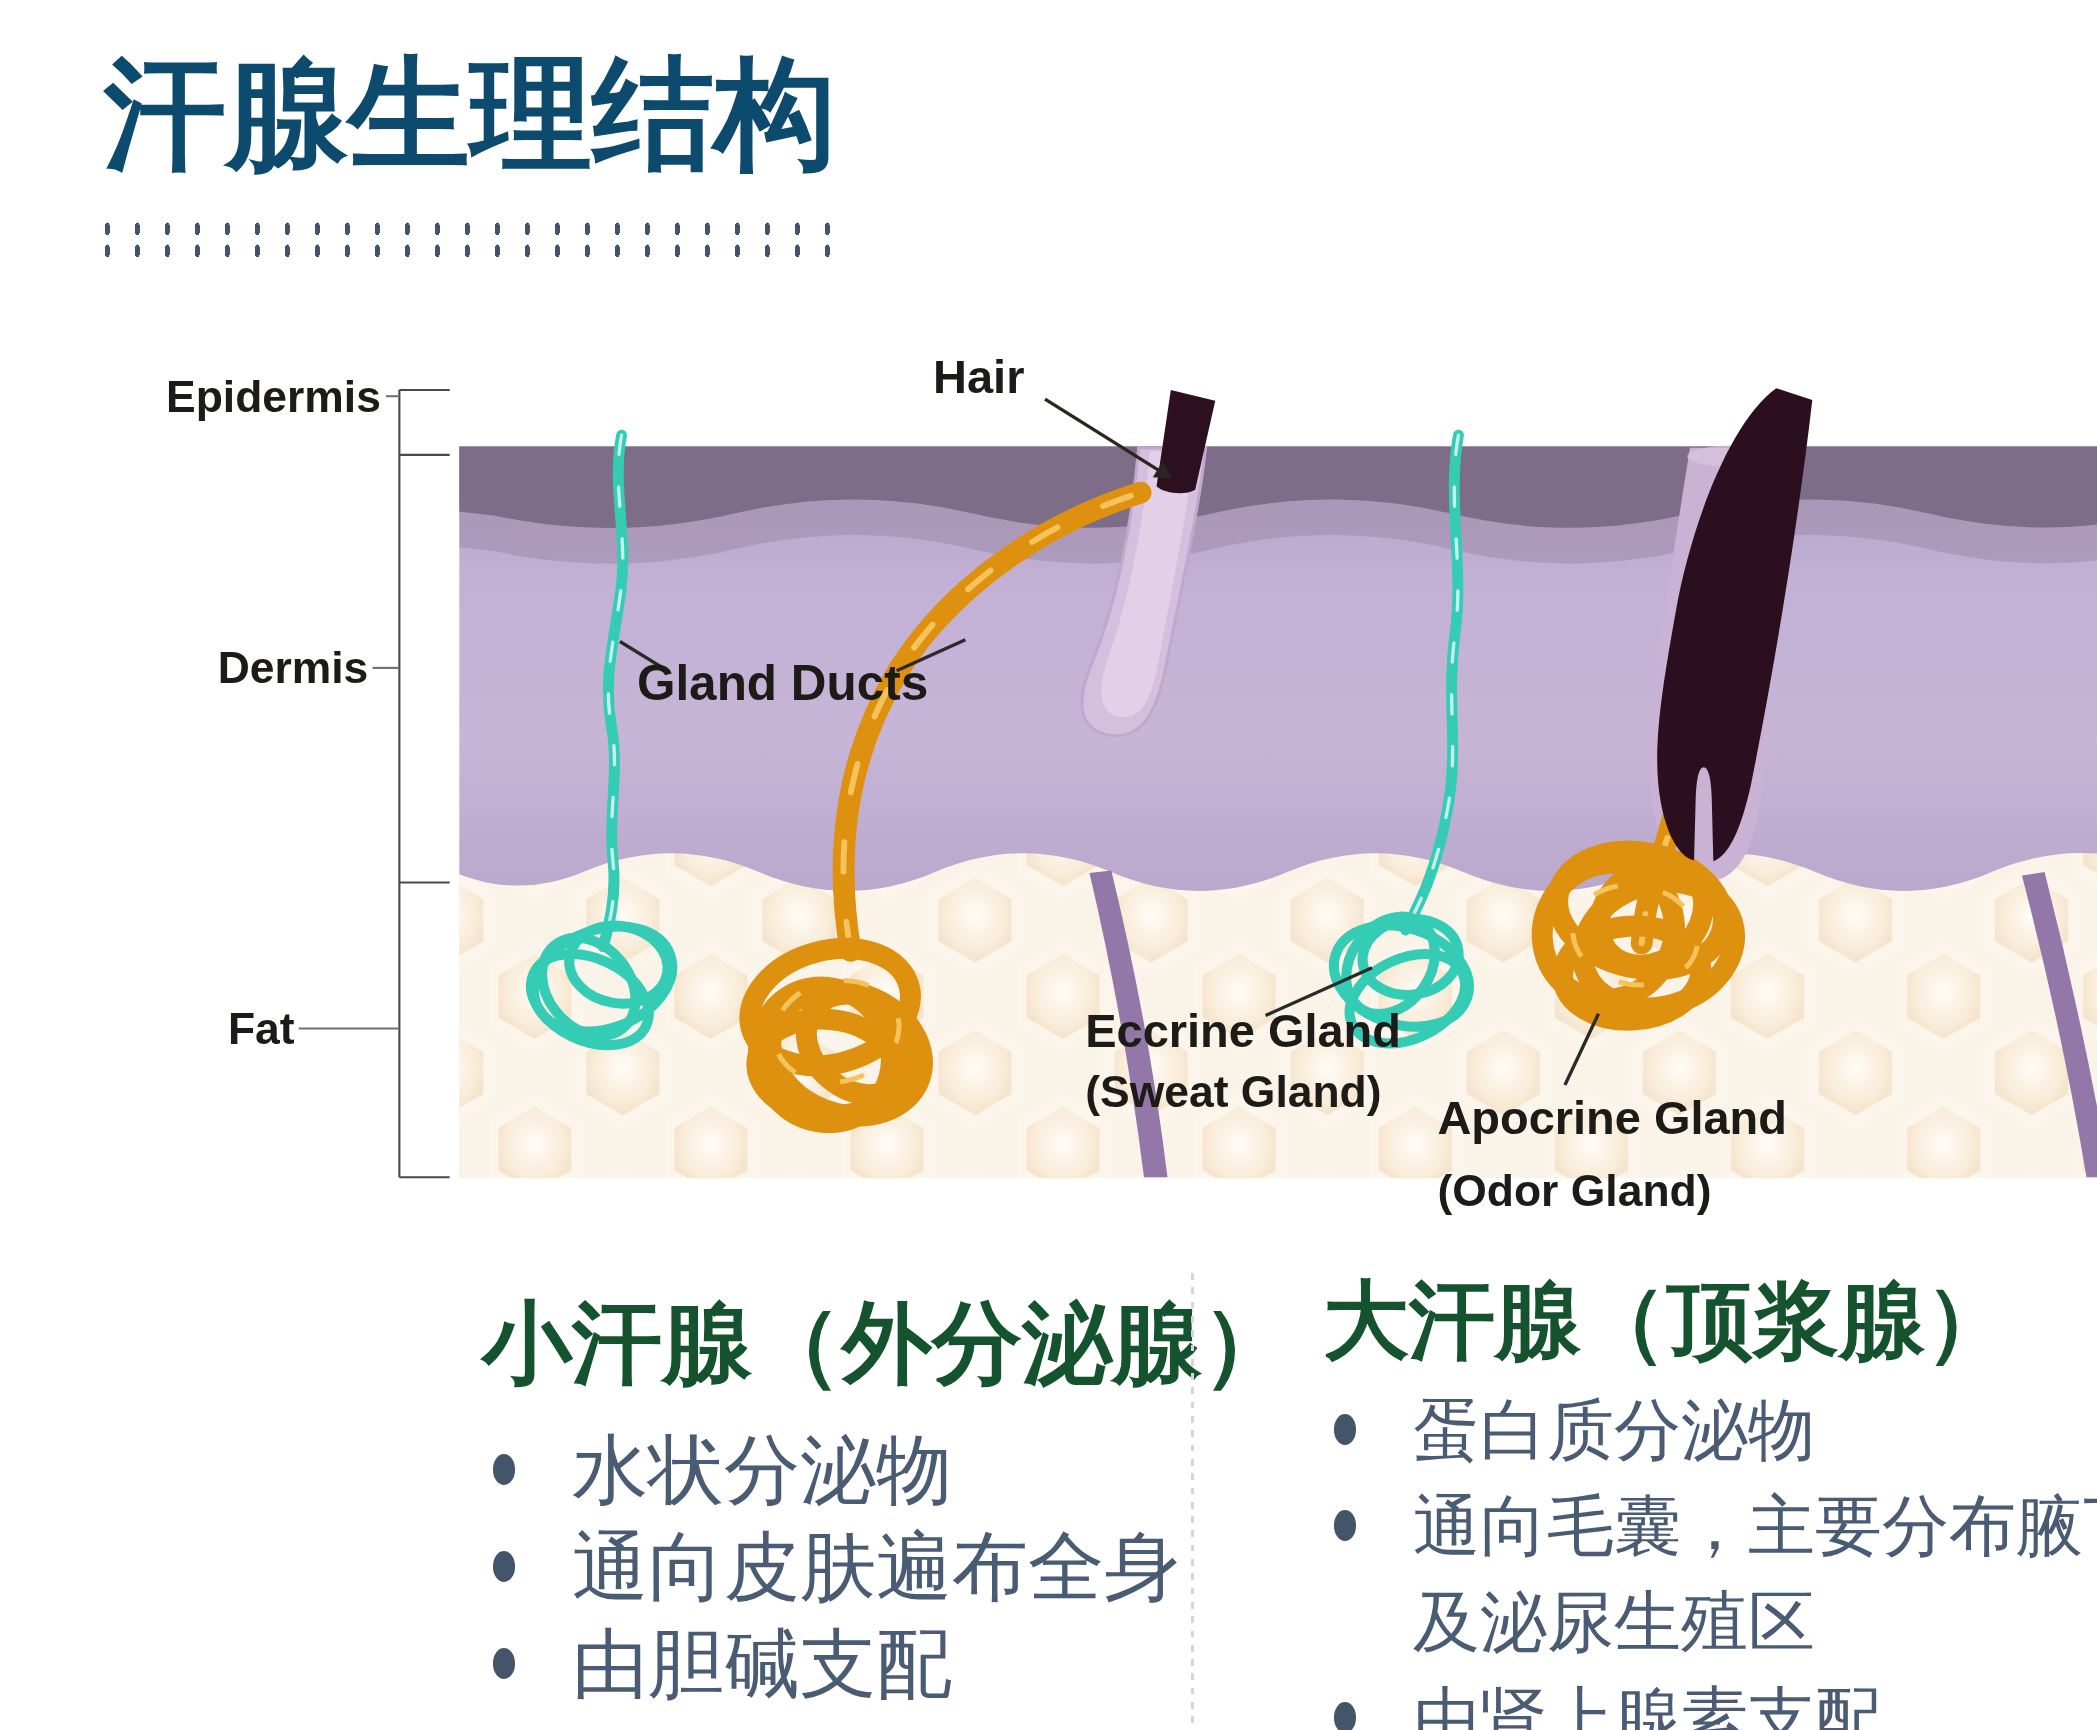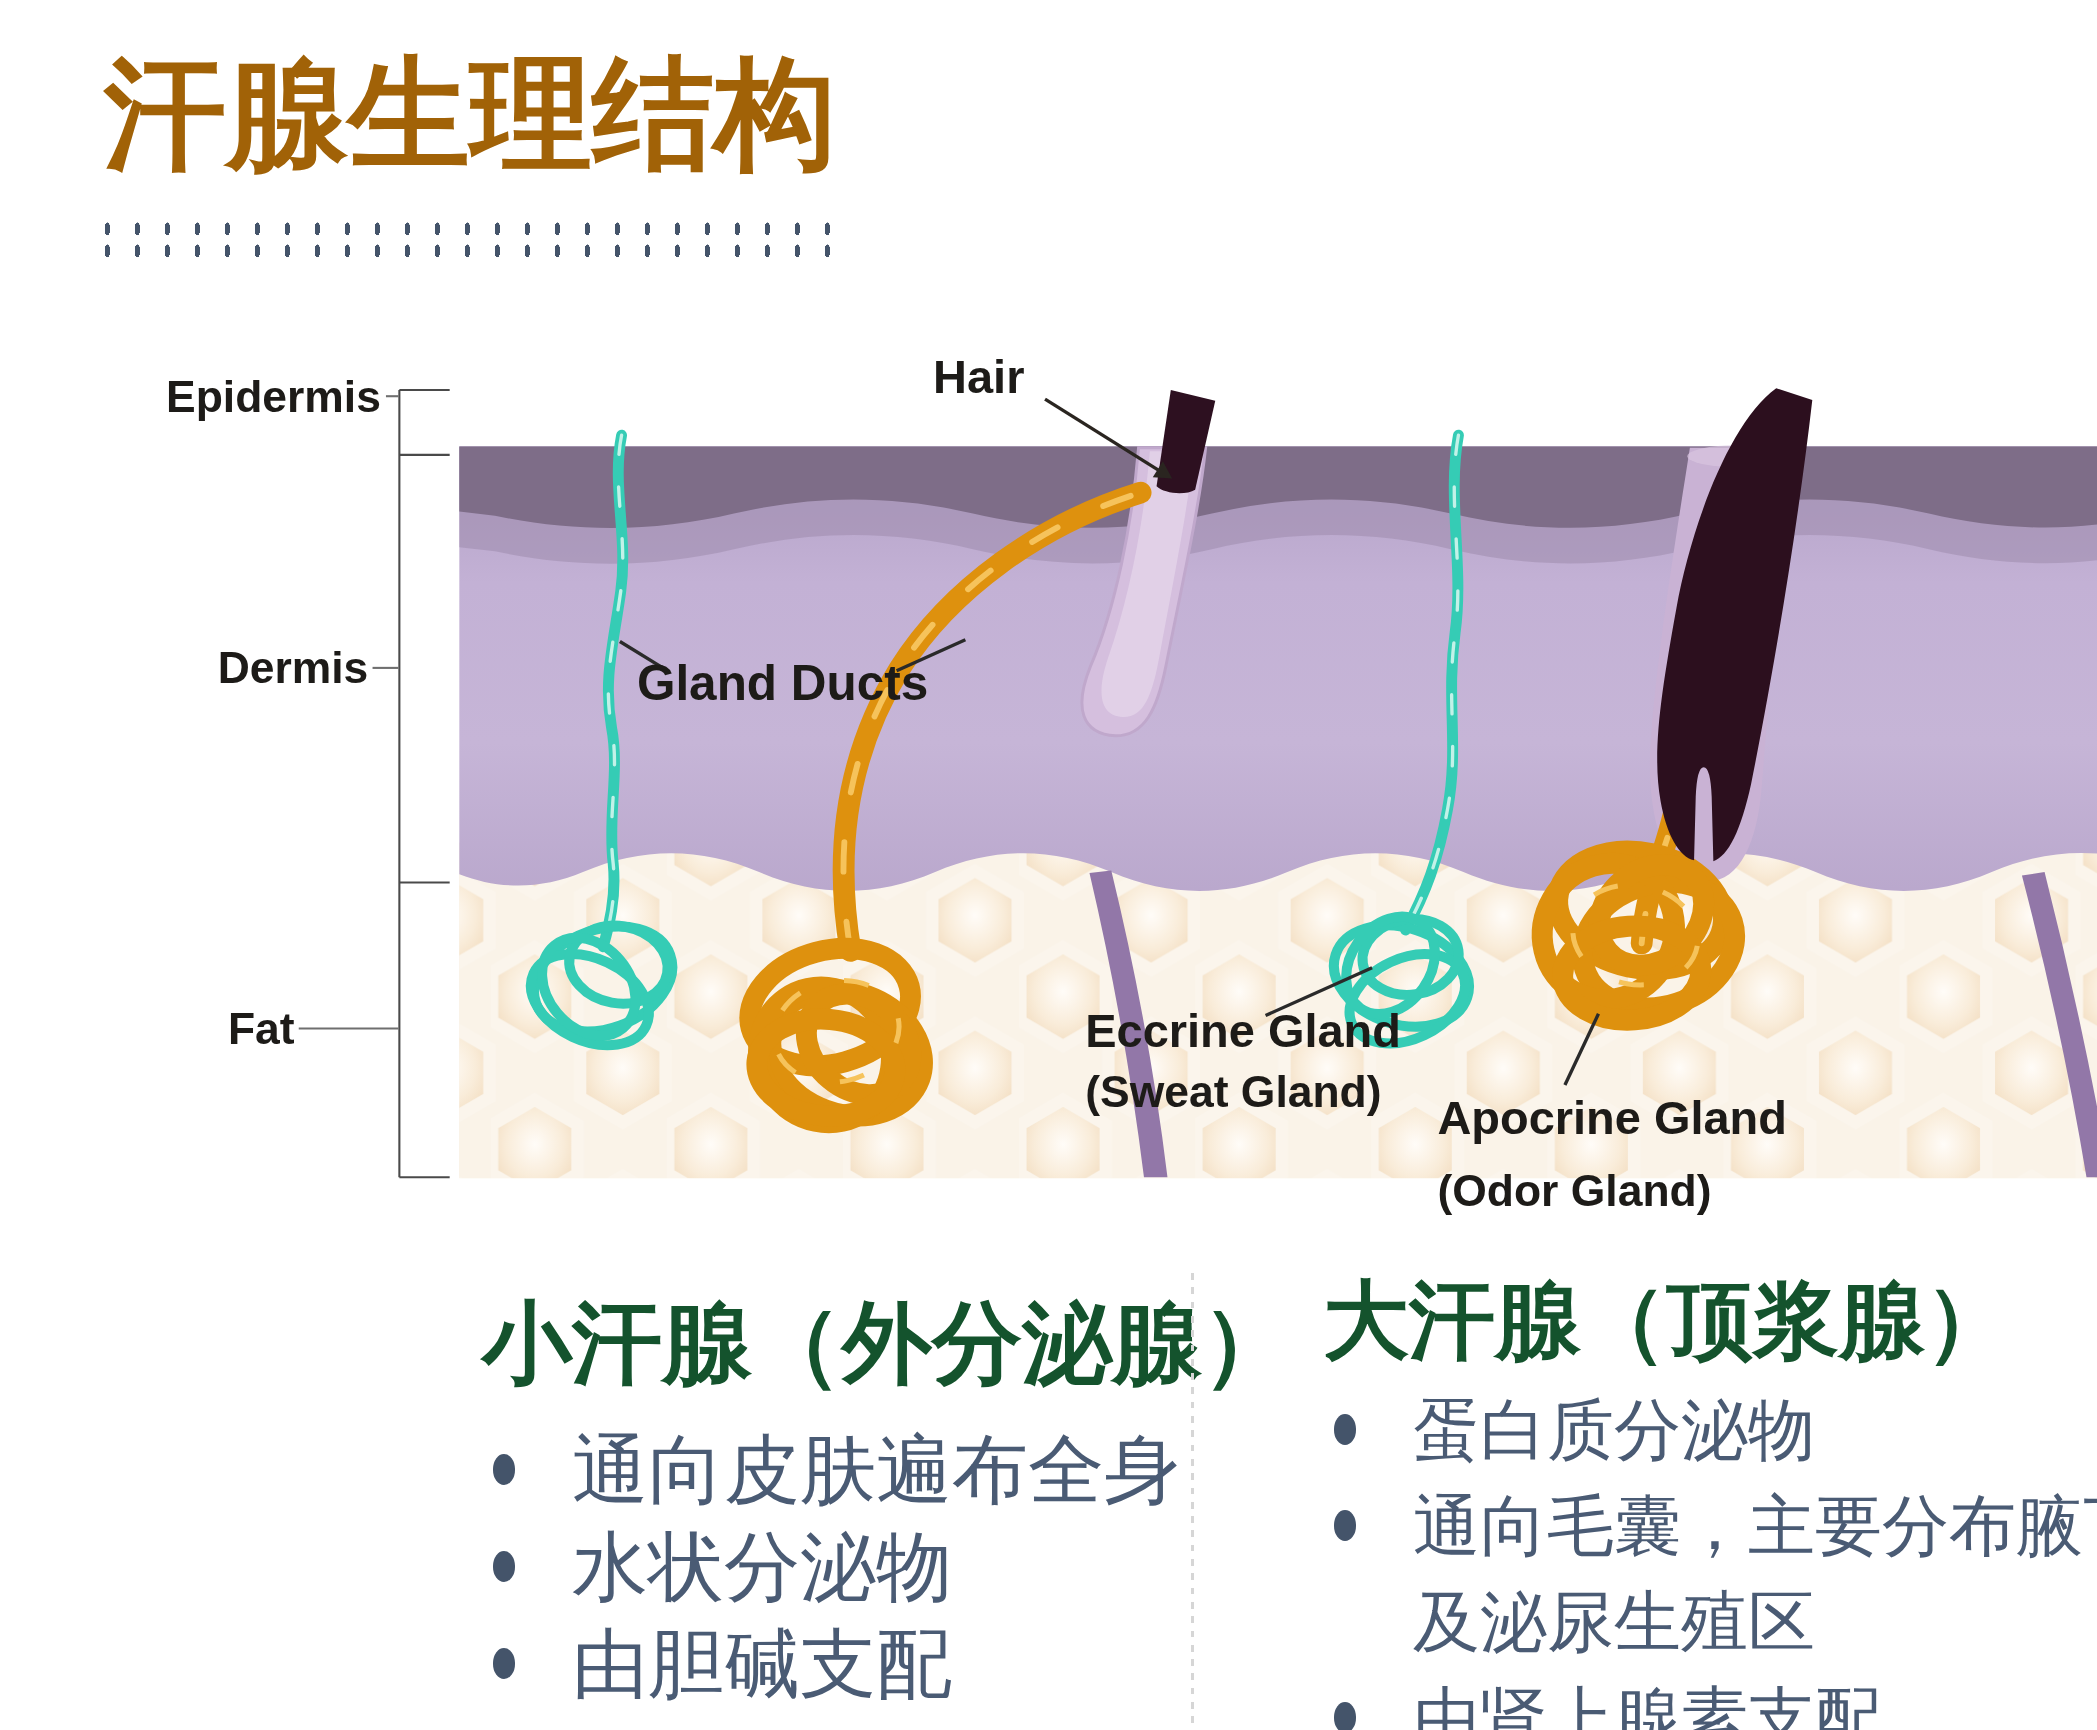--- a/index.html
+++ b/index.html
@@ -11,21 +11,21 @@
     overflow:hidden;
     font-family:"Liberation Sans", sans-serif;
   }
   
   .title{
     position:absolute;
     left:104px; top:49px;
     font-size:122px;
     font-weight:bold;
     line-height:1.08;
-    color:#a16207;
+    color:#0c4a6e;
     letter-spacing:0px;
     white-space:nowrap;
   }
   .title-dots{
     position:absolute;
     left:104px;
     width:726px;
     height:14.3px;
     background-image:radial-gradient(ellipse 2.9px 6.7px at 3.4px 7.1px, #44546A 97%, transparent 100%);
     background-size:30px 14.3px;
@@ -290,25 +290,25 @@
       <text class="diag-label" x="3098" y="1874" font-size="112">Apocrine Gland</text>
       <text class="diag-label" x="3098" y="2046" font-size="106">(Odor Gland)</text>
     </svg>
   </div>
 
   <div class="column column-left">
     <div class="col-heading">小汗腺（外分泌腺）</div>
     <ul class="bullet-list">
       <li class="bullet-item">
         <span class="bullet-dot"></span>
+        <span>水状分泌物</span>
+      </li>
+      <li class="bullet-item">
+        <span class="bullet-dot"></span>
         <span>通向皮肤遍布全身</span>
-      </li>
-      <li class="bullet-item">
-        <span class="bullet-dot"></span>
-        <span>水状分泌物</span>
       </li>
       <li class="bullet-item">
         <span class="bullet-dot"></span>
         <span>由胆碱支配</span>
       </li>
     </ul>
   </div>
 
   <div class="column-divider"></div>
 

